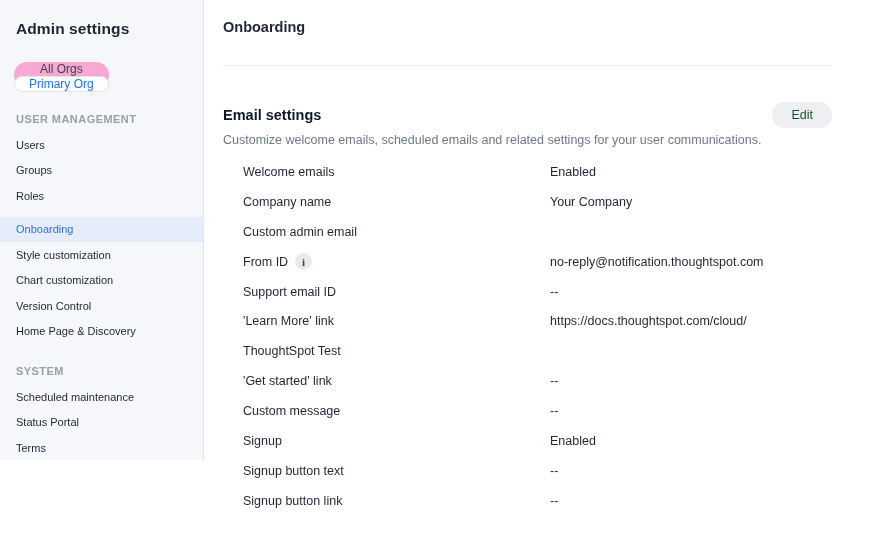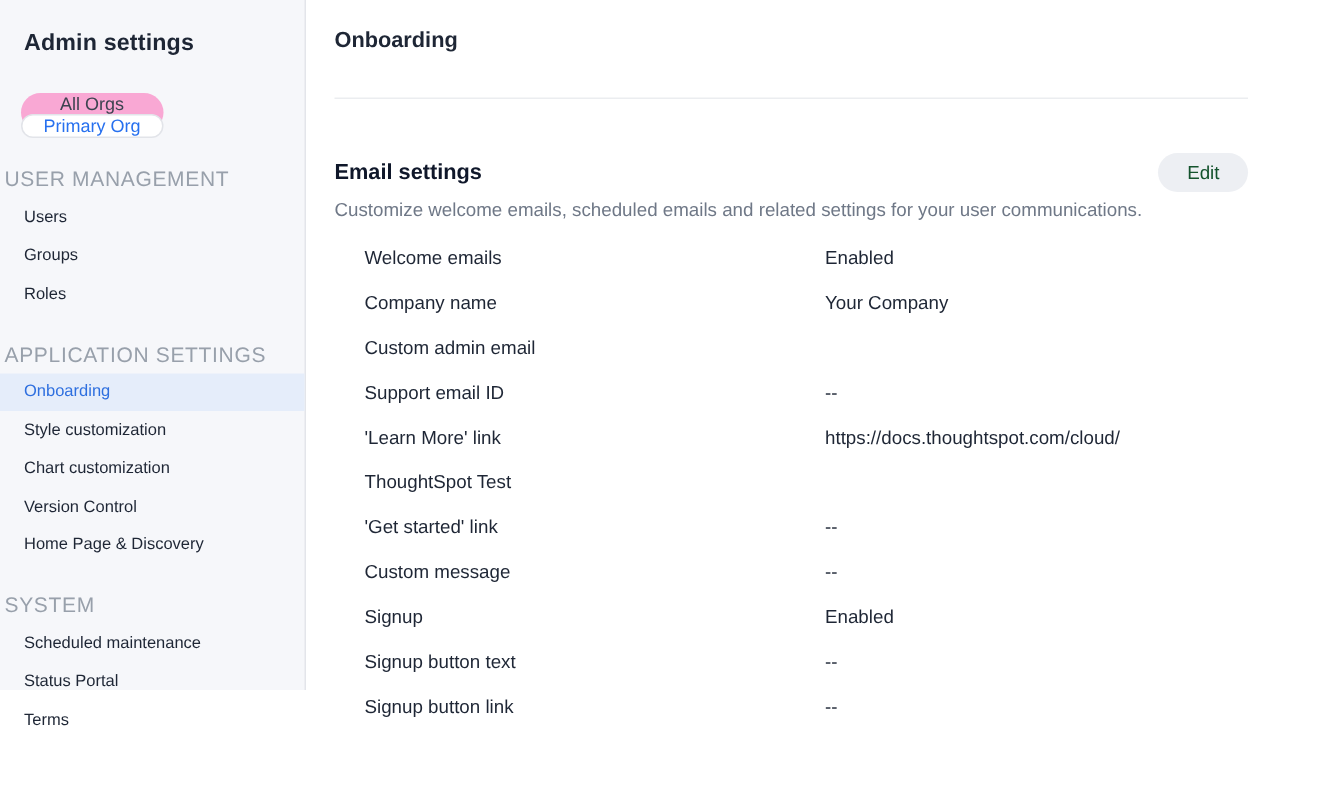--- a/index.html
+++ b/index.html
@@ -50,26 +50,26 @@
     cursor: pointer;
     white-space: nowrap;
   }
   .org-toggle .seg.active {
     background: #ffffff;
     color: #2770ef;
     border: 1px solid #e2e4e9;
     font-weight: 400;
   }
   .nav-section-label {
-    font-size: 14px;
-    font-weight: 400;
+    font-size: 11px;
+    font-weight: 700;
     letter-spacing: .45px;
     color: #98a0ab;
     text-transform: uppercase;
-    padding-left: 3px;
+    padding-left: 16px;
     line-height: 10px;
     margin-top: 22px;
   }
   .nav-section:first-of-type .nav-section-label { margin-top: 26px; }
   .nav-items { margin-top: 8px; }
   .nav-item {
     height: 25.5px;
     display: flex;
     align-items: center;
     padding-left: 16px;
@@ -187,21 +187,20 @@
               <span>Groups</span>
             </div>
 
             <div class="nav-item">
               <span>Roles</span>
             </div>
           </div>
       </div>
 
       <div class="nav-section">
-        <div class="nav-section-label">APPLICATION SETTINGS</div>
         <div class="nav-items">
 
             <div class="nav-item selected">
               <span>Onboarding</span>
             </div>
 
             <div class="nav-item">
               <span>Style customization</span>
             </div>
 
@@ -269,20 +268,27 @@
         </div>
 
         <div class="settings-row">
           <div class="row-label">
             <span>Custom admin email</span>
 
           </div>
           <div class="row-value"></div>
         </div>
 
+        <div class="settings-row">
+          <div class="row-label">
+            <span>From ID</span>
+            <span class="info-icon">i</span>
+          </div>
+          <div class="row-value">no-reply@notification.thoughtspot.com</div>
+        </div>
 
         <div class="settings-row">
           <div class="row-label">
             <span>Support email ID</span>
 
           </div>
           <div class="row-value">--</div>
         </div>
 
         <div class="settings-row">

